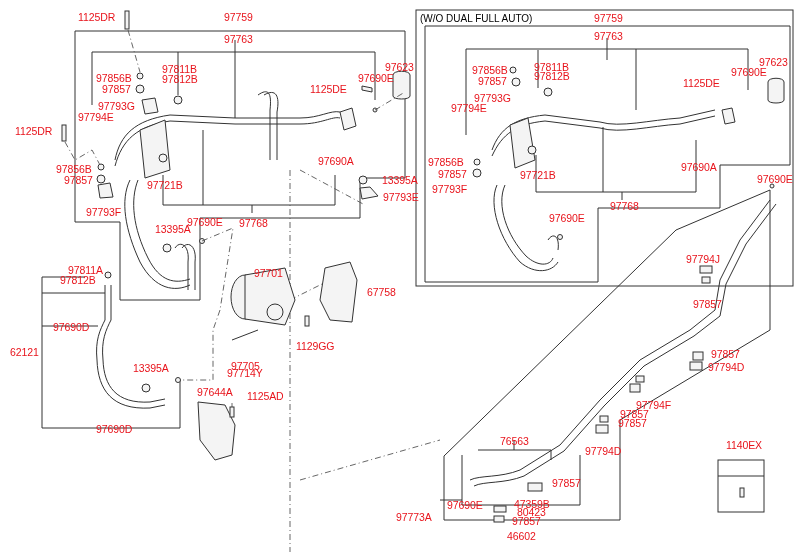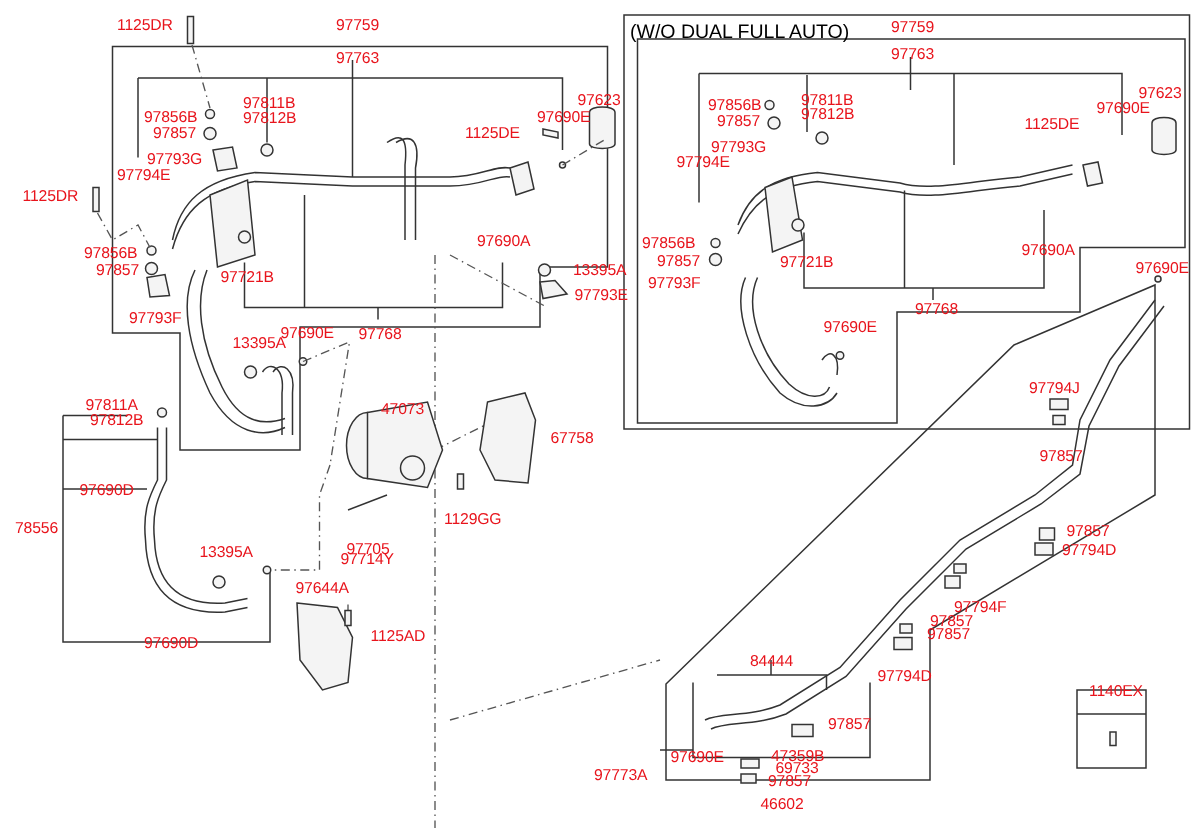--- a/index.html
+++ b/index.html
@@ -1,21 +1,21 @@
 <!DOCTYPE html>
 <html><head>
 <meta charset="utf-8">
 <style>
   html, body { margin:0; padding:0; background:#ffffff; }
   body { width:800px; height:552px; position:relative; overflow:hidden;
          font-family:"Liberation Sans", sans-serif; }
   #diagram { position:absolute; left:0; top:0; width:800px; height:552px; }
   .lbl { position:absolute; font-size:10.5px; color:#e8141c; white-space:nowrap;
          line-height:11px; font-family:"Liberation Sans", sans-serif; letter-spacing:-0.1px; }
-  .hdr { position:absolute; font-size:13px; color:#000; white-space:nowrap;
+  .hdr { position:absolute; font-size:10px; color:#000; white-space:nowrap;
          font-family:"Liberation Sans", sans-serif; }
   svg .ln { stroke:#333; stroke-width:1; fill:none; }
   svg .part { stroke:#333; stroke-width:1; fill:#f4f4f4; }
   svg .pipe { stroke:#333; stroke-width:1; fill:none; }
   svg .dash { stroke:#555; stroke-width:0.9; fill:none; stroke-dasharray:6 3 1 3; }
   svg .box { stroke:#333; stroke-width:1; fill:none; }
 </style>
 </head>
 <body>
 
@@ -174,34 +174,34 @@
 <span class="lbl" style="left:64px;top:175px">97857</span>
 <span class="lbl" style="left:86px;top:207px">97793F</span>
 <span class="lbl" style="left:147px;top:180px">97721B</span>
 <span class="lbl" style="left:318px;top:156px">97690A</span>
 <span class="lbl" style="left:382px;top:175px">13395A</span>
 <span class="lbl" style="left:383px;top:192px">97793E</span>
 <span class="lbl" style="left:155px;top:224px">13395A</span>
 <span class="lbl" style="left:187px;top:217px">97690E</span>
 <span class="lbl" style="left:239px;top:218px">97768</span>
 
-<span class="lbl" style="left:57px;top:265px">97811A</span>
+<span class="lbl" style="left:68px;top:265px">97811A</span>
 <span class="lbl" style="left:60px;top:275px">97812B</span>
 <span class="lbl" style="left:53px;top:322px">97690D</span>
-<span class="lbl" style="left:10px;top:347px">78556</span>
+<span class="lbl" style="left:10px;top:347px">62121</span>
 <span class="lbl" style="left:133px;top:363px">13395A</span>
 <span class="lbl" style="left:96px;top:424px">97690D</span>
 
-<span class="lbl" style="left:254px;top:268px">47073</span>
+<span class="lbl" style="left:254px;top:268px">97701</span>
 <span class="lbl" style="left:367px;top:287px">67758</span>
 <span class="lbl" style="left:296px;top:341px">1129GG</span>
 <span class="lbl" style="left:227px;top:368px">97714Y</span>
 <span class="lbl" style="left:231px;top:361px">97705</span>
 <span class="lbl" style="left:197px;top:387px">97644A</span>
-<span class="lbl" style="left:247px;top:419px">1125AD</span>
+<span class="lbl" style="left:247px;top:391px">1125AD</span>
 
 <span class="hdr" style="left:420px;top:13px">(W/O DUAL FULL AUTO)</span>
 <span class="lbl" style="left:594px;top:13px">97759</span>
 <span class="lbl" style="left:594px;top:31px">97763</span>
 <span class="lbl" style="left:472px;top:65px">97856B</span>
 <span class="lbl" style="left:478px;top:76px">97857</span>
 <span class="lbl" style="left:534px;top:62px">97811B</span>
 <span class="lbl" style="left:534px;top:71px">97812B</span>
 <span class="lbl" style="left:474px;top:93px">97793G</span>
 <span class="lbl" style="left:451px;top:103px">97794E</span>
@@ -218,22 +218,22 @@
 
 <span class="lbl" style="left:757px;top:174px">97690E</span>
 <span class="lbl" style="left:686px;top:254px">97794J</span>
 <span class="lbl" style="left:693px;top:299px">97857</span>
 <span class="lbl" style="left:711px;top:349px">97857</span>
 <span class="lbl" style="left:708px;top:362px">97794D</span>
 <span class="lbl" style="left:636px;top:400px">97794F</span>
 <span class="lbl" style="left:620px;top:409px">97857</span>
 <span class="lbl" style="left:618px;top:418px">97857</span>
 <span class="lbl" style="left:585px;top:446px">97794D</span>
-<span class="lbl" style="left:500px;top:436px">84444</span>
+<span class="lbl" style="left:500px;top:436px">76563</span>
 <span class="lbl" style="left:552px;top:478px">97857</span>
 <span class="lbl" style="left:396px;top:512px">97773A</span>
 <span class="lbl" style="left:447px;top:500px">97690E</span>
 <span class="lbl" style="left:514px;top:499px">47359B</span>
-<span class="lbl" style="left:517px;top:507px">69733</span>
+<span class="lbl" style="left:517px;top:507px">80423</span>
 <span class="lbl" style="left:512px;top:516px">97857</span>
 <span class="lbl" style="left:507px;top:531px">46602</span>
 
-<span class="lbl" style="left:726px;top:456px">1140EX</span>
+<span class="lbl" style="left:726px;top:440px">1140EX</span>
 
 </body></html>

